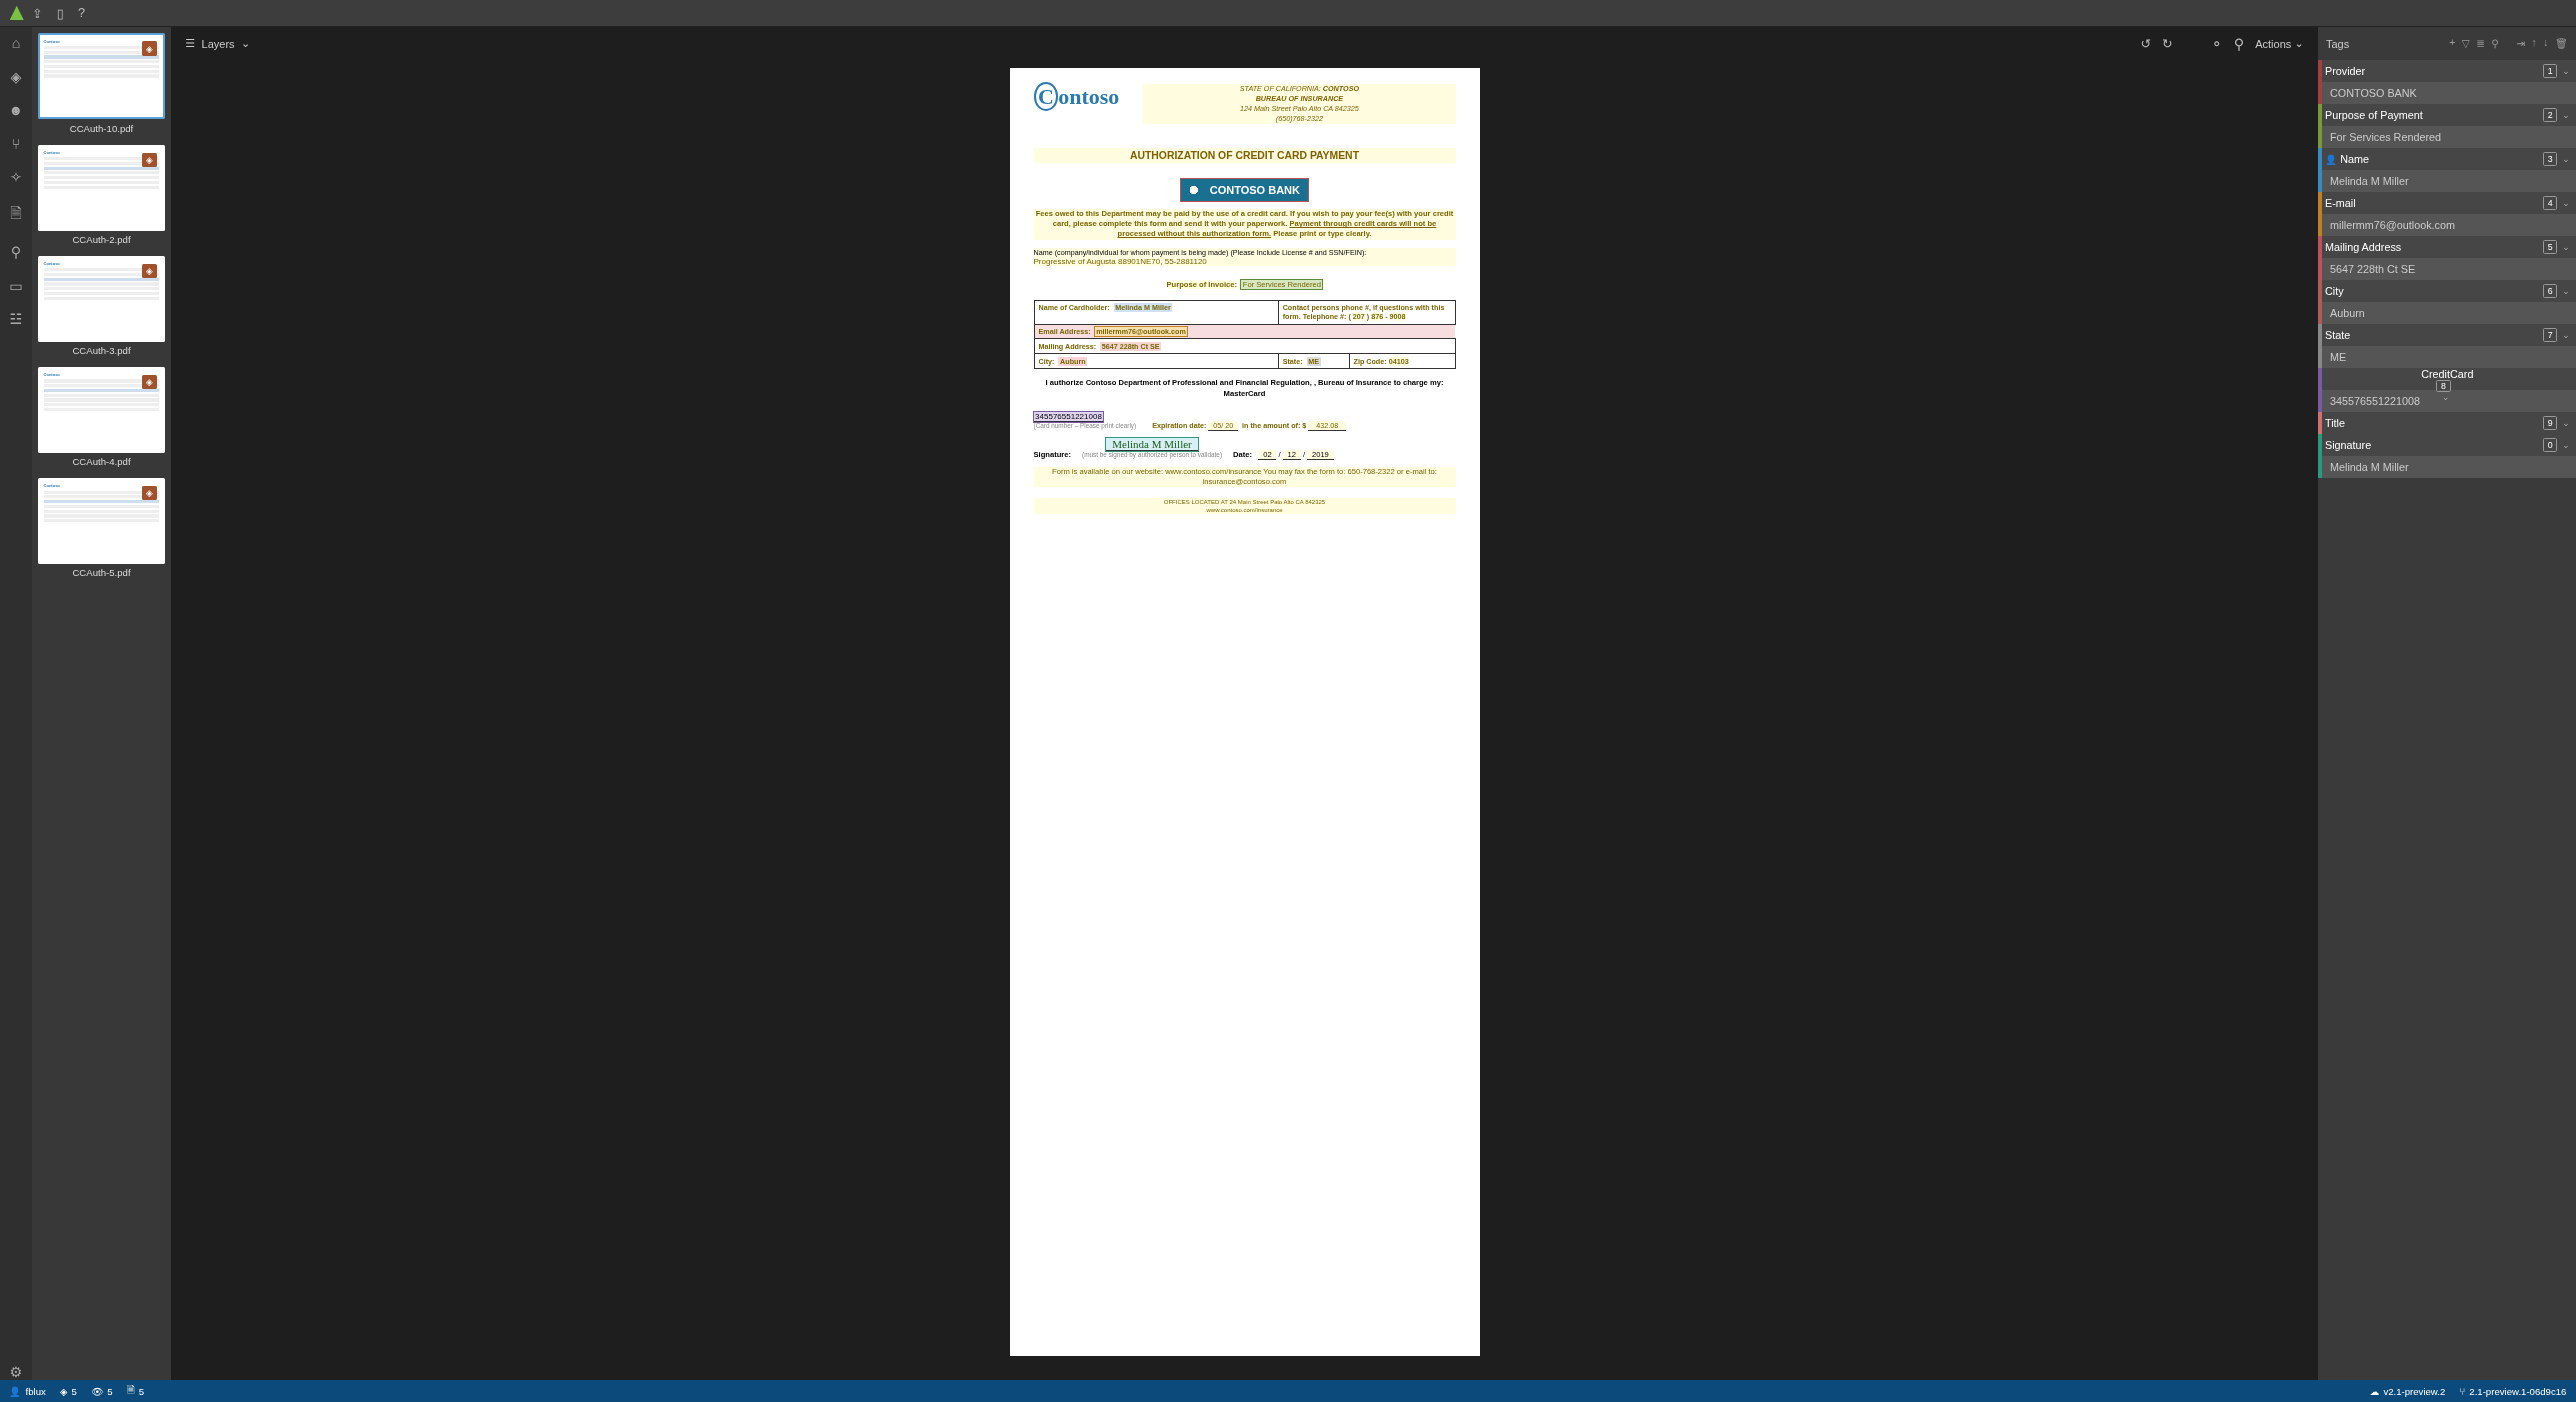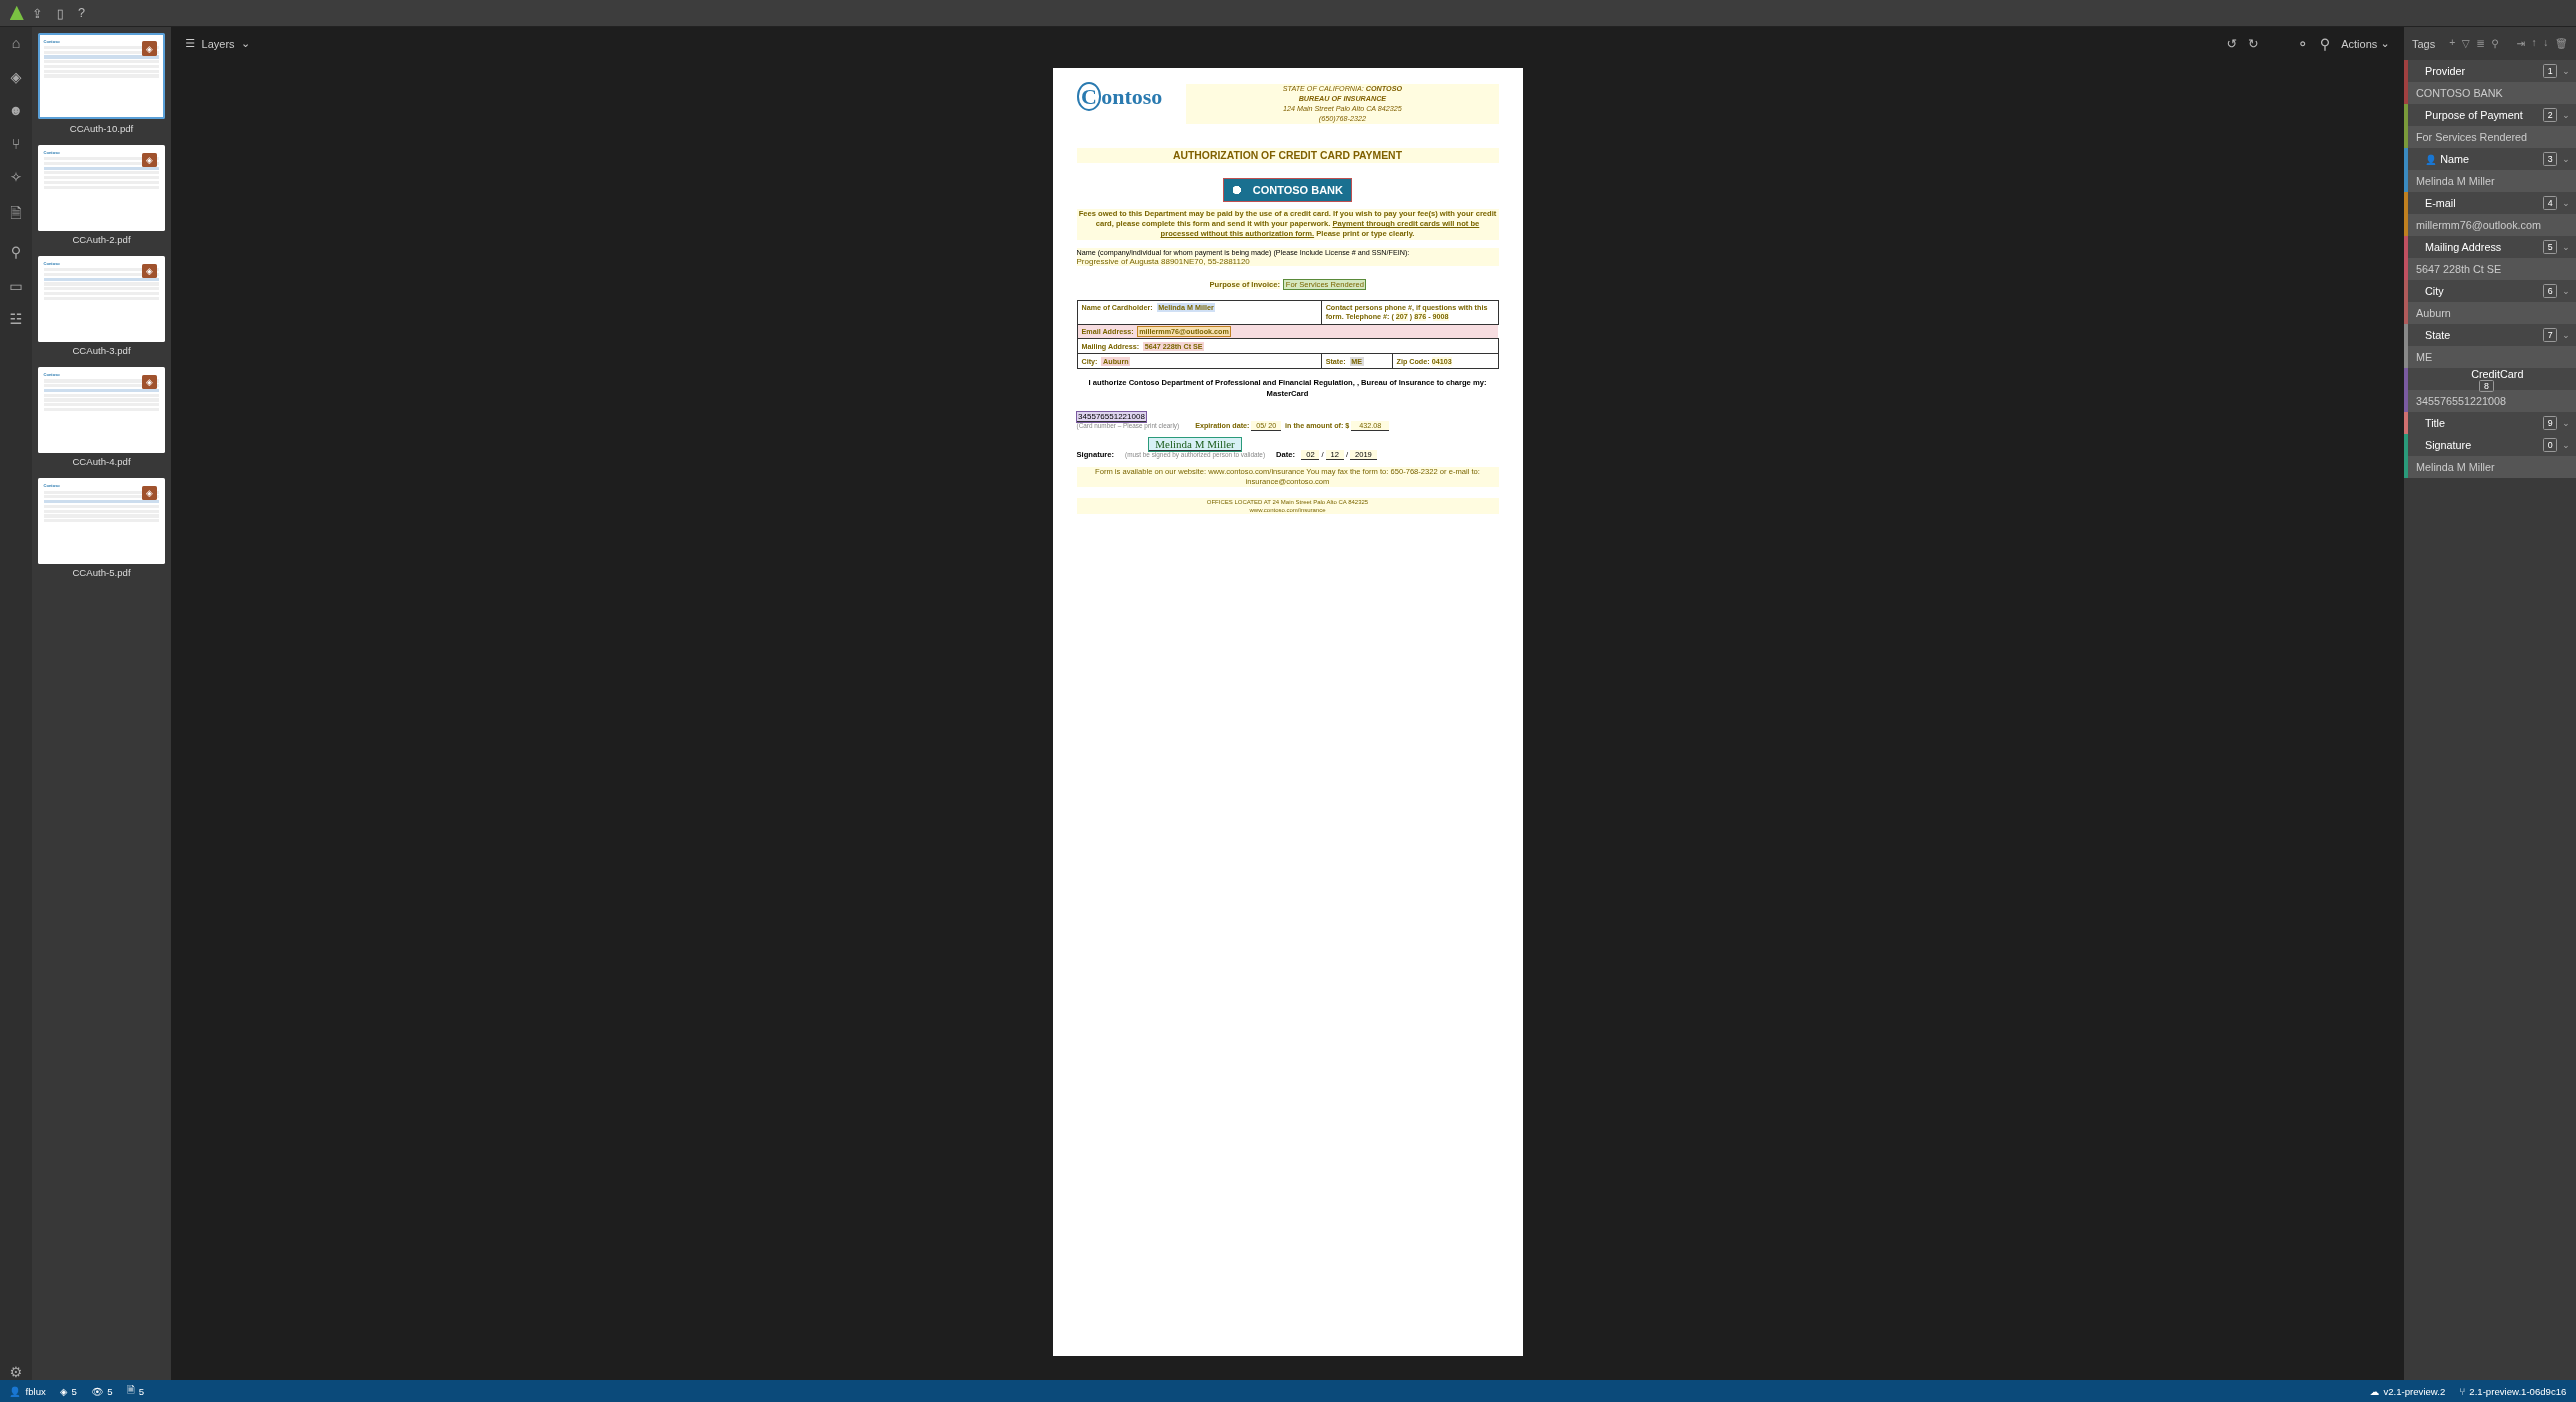--- a/index.html
+++ b/index.html
@@ -48,31 +48,31 @@
 .doc table.form { width: 100%; border-collapse: collapse; margin: 9.6px 0; }
 .doc table.form td { border: 0.8px solid #333; padding: 2.4px 4px; font-size: 7.2px; color: #7a6500; font-weight: bold; vertical-align: top; }
 .doc .hl-blue { background: #d0e0f5; padding: 0 1.6px; }
 .doc .hl-pink { background: #f5d5d5; padding: 0 1.6px; }
 .doc .hl-pinkbox { background: #f7dde0; }
 .doc .hl-purple { background: #e0d5f0; padding: 0 1.6px; }
 .doc .hl-green { background: #d5e8c0; padding: 0 1.6px; }
 .doc .sig { font-family: 'Brush Script MT', cursive; font-size: 11px; color: #1a5c1a; border-bottom: 0.8px solid #333; background: #d8f0f5; padding: 0 6.4px; }
 .doc .small { font-size: 6.4px; color: #888; }
 
-.tags-panel { width: 172px; background: #3a3a3a; display: flex; flex-direction: column; }
+.tags-panel { width: 258px; background: #3a3a3a; display: flex; flex-direction: column; }
 .tags-header { height: 33px; display: flex; align-items: center; padding: 0 8px; font-size: 11px; color: #ccc; }
 .tags-header .spacer { flex: 1; }
 .tags-header .h-icons { display: flex; gap: 6.4px; font-size: 10.4px; color: #999; }
 .tags-list { flex: 1; overflow-y: auto; }
 .tag-row { display: flex; align-items: center; height: 22px; padding: 0 6.4px 0 0; font-size: 10.8px; }
 .tag-row.header { background: #464646; color: #fff; border-left: 4px solid; }
 .tag-row.header .num { border: 0.8px solid #999; border-radius: 1.6px; width: 14.3px; height: 14.3px; display: flex; align-items: center; justify-content: center; font-size: 8.8px; margin-right: 4.8px; }
 .tag-row.header .chev { color: #aaa; font-size: 8.8px; }
 .tag-row.value { background: #555; color: #ccc; border-left: 4px solid; padding-left: 8px; }
-.tag-name { flex: 1; padding-left: 17px; }
+.tag-name { flex: 1; padding-left: 3px; }
 .person-icon { margin-right: 3.2px; font-size: 9.6px; }
 
 .statusbar { height: 22px; background: #0b4a7a; color: #fff; display: flex; align-items: center; padding: 0 9.6px; font-size: 9.6px; gap: 14.3px; }
 .statusbar .spacer { flex: 1; }
 .statusbar .item { display: flex; align-items: center; gap: 4px; }
 </style>
 </head>
 <body>
 
 <div class="topbar">

